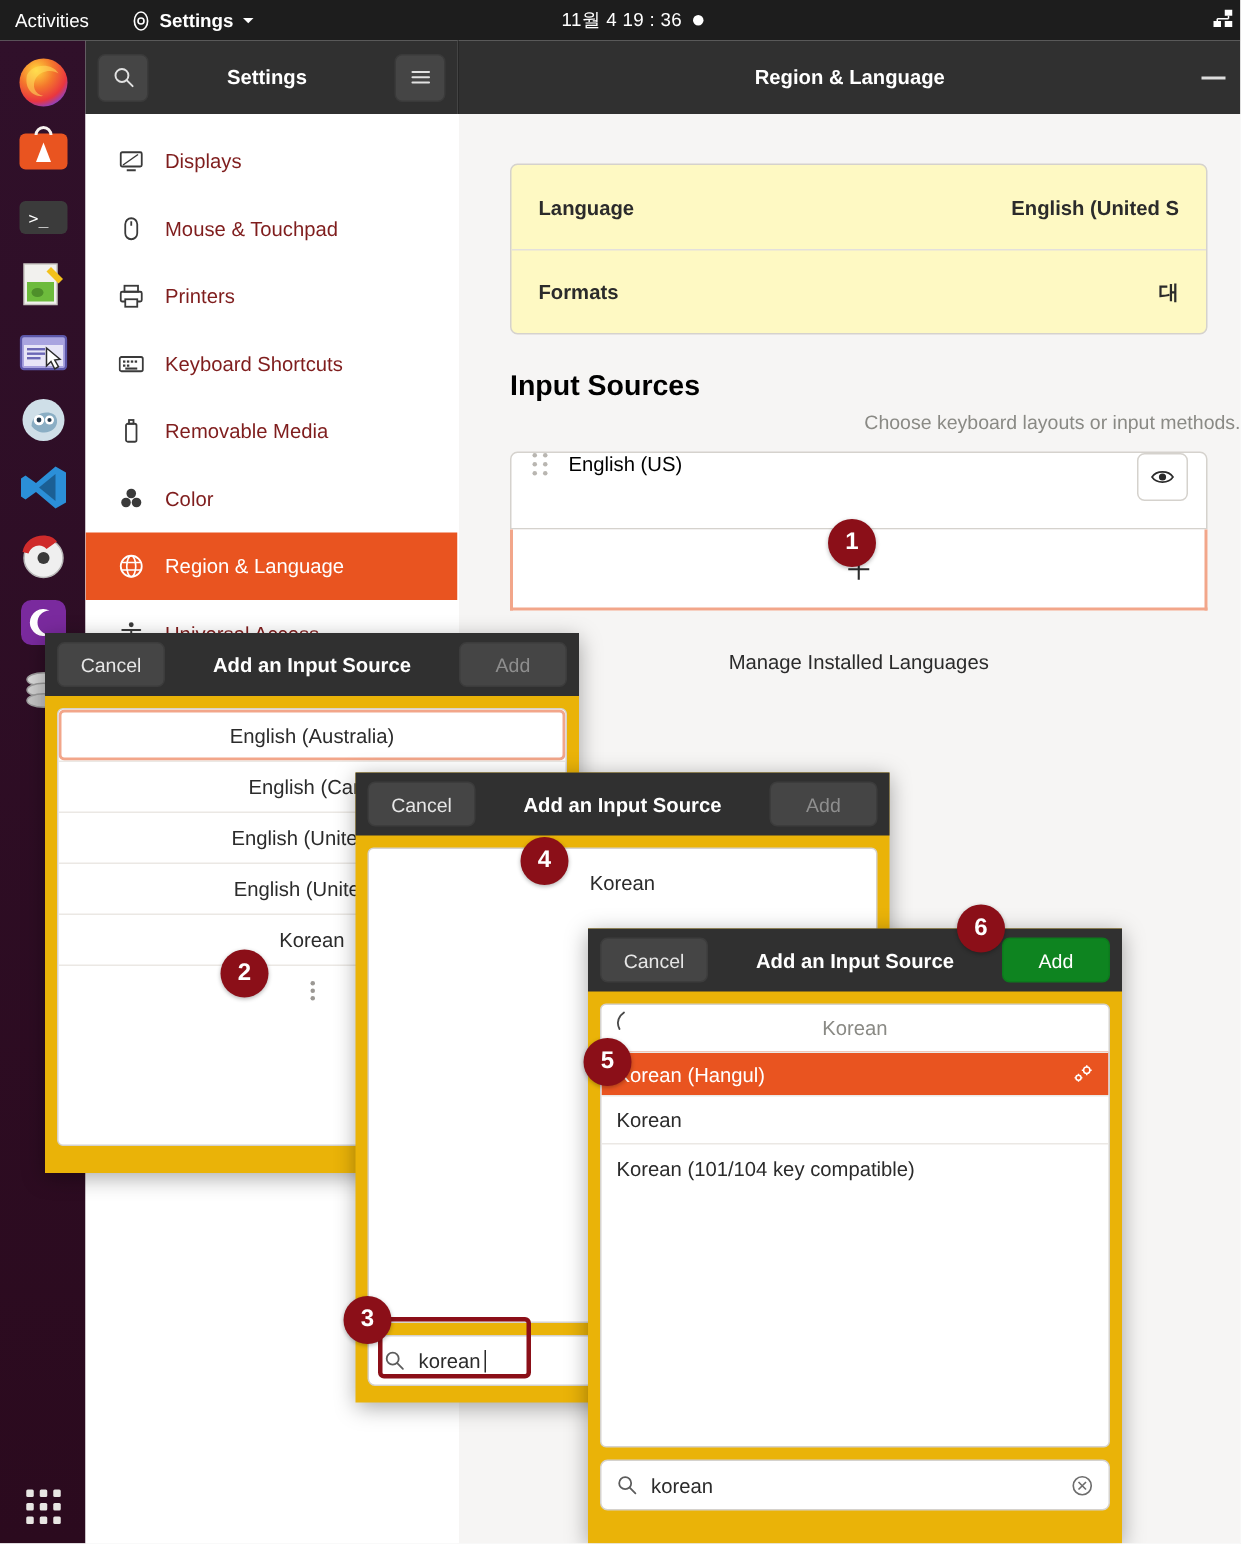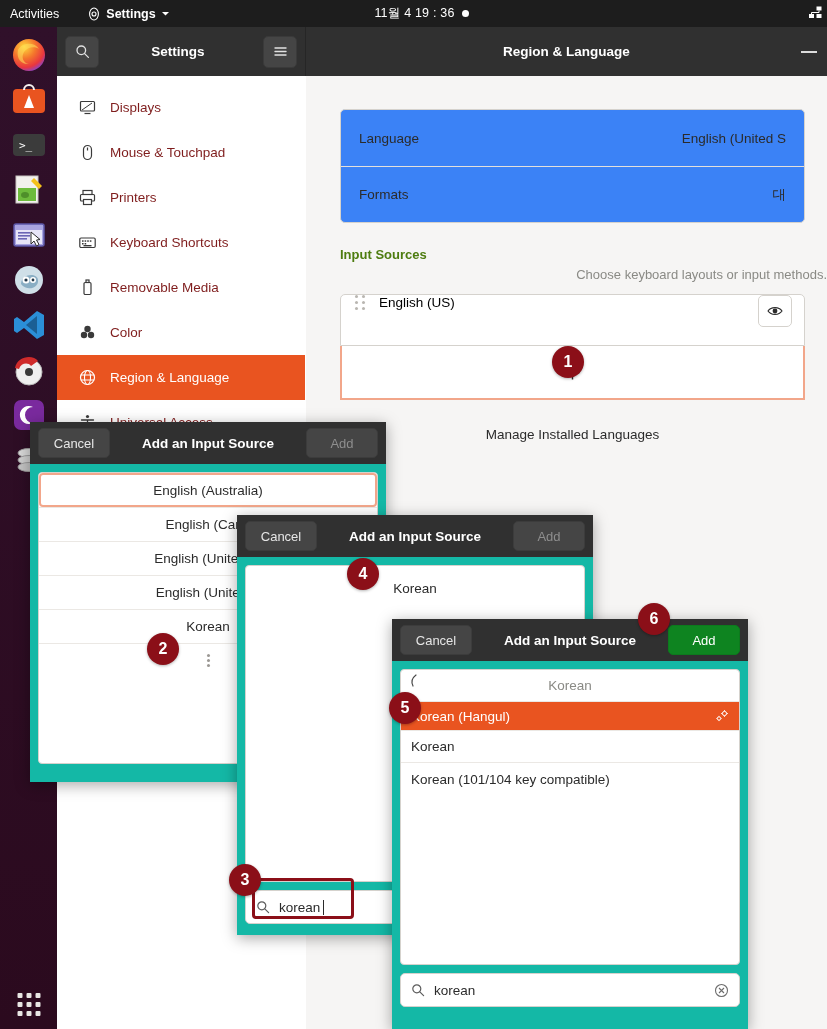--- a/index.html
+++ b/index.html
@@ -90,30 +90,30 @@
   }
   .side-item.active { background: #e95420; color: #ffffff; }
   .side-ico { width: 17px; height: 17px; display:flex; align-items:center; justify-content:center; flex: 0 0 17px; }
 
   
   #content {
     position: absolute; left: 249px; top: 49px; right: 0; bottom: 0;
     background: #f6f5f4; overflow: hidden; z-index: 12;
   }
   .card {
-    margin: 33px 22px 0 34px; background: #3b82f6;
-    border: 1px solid #d5d2cd; border-radius: 5px; overflow: hidden;
+    margin: 33px 22px 0 34px; background: #fef9c3;
+    border: 1px solid #d5d2cd; border-radius: 5px; overflow: hidden; font-weight: bold;
   }
   .card-row {
     height: 56px; display: flex; align-items: center; justify-content: space-between;
     padding: 0 18px; font-size: 13.5px; color: #2b2b2b;
   }
   .card-row + .card-row { border-top: 1px solid #e3e0dc; }
   .card-row .val { color: #2b2b2b; white-space: nowrap; }
-  .sec-title { margin: 24px 0 0 34px; font-size: 13px; font-weight: bold; color: #4d7c0f; }
+  .sec-title { margin: 24px 0 0 34px; font-size: 19px; font-weight: bold; color: #000000; }
   .sec-sub { margin: 5px 0 0 34px; font-size: 13px; color: #8a8a85; text-align: right; }
   .src-card {
     margin: 12px 22px 0 34px; background: #fff;
     border: 1px solid #d5d2cd; border-radius: 5px 5px 0 0; overflow: hidden;
   }
   .src-row { height: 50px; display: flex; align-items: flex-start; padding: 0 12px 0 14px; font-size: 13.5px; }
   .drag-dots { display: grid; grid-template-columns: repeat(2,3px); grid-gap: 3px 4px; margin-right: 14px; }
   .drag-dots i { width: 3px; height: 3px; background: #b9b6b1; border-radius: 50%; display:block; }
   .eye-btn { margin-left: auto; width: 34px; height: 32px; border: 1px solid #d5d2cd; border-radius: 5px;
              background: #fff; display: flex; align-items: center; justify-content: center; }
@@ -122,21 +122,21 @@
     border: 2px solid #f2a68a; border-top: none;
     display: flex; align-items: center; justify-content: center;
   }
   .manage-row {
     margin: 12px 22px 0 34px; height: 44px;
     display: flex; align-items: center; justify-content: center;
     font-size: 13.5px; color: #2b2b2b;
   }
 
   
-  .dlg { position: absolute; background: #14b8a6; box-shadow: 0 3px 14px rgba(0,0,0,.35); }
+  .dlg { position: absolute; background: #eab308; box-shadow: 0 3px 14px rgba(0,0,0,.35); }
   .dlg-hdr {
     height: 42px; background: #303030; display: flex; align-items: center;
     justify-content: space-between; padding: 0 8px;
   }
   .dlg-hdr .t { color: #fff; font-weight: bold; font-size: 13.5px; }
   .dlg-btn {
     min-width: 72px; height: 30px; border-radius: 5px; background: #454545;
     color: #e6e6e6; font-size: 13px; display: flex; align-items: center; justify-content: center;
     border: 1px solid #3c3c3c;
   }

